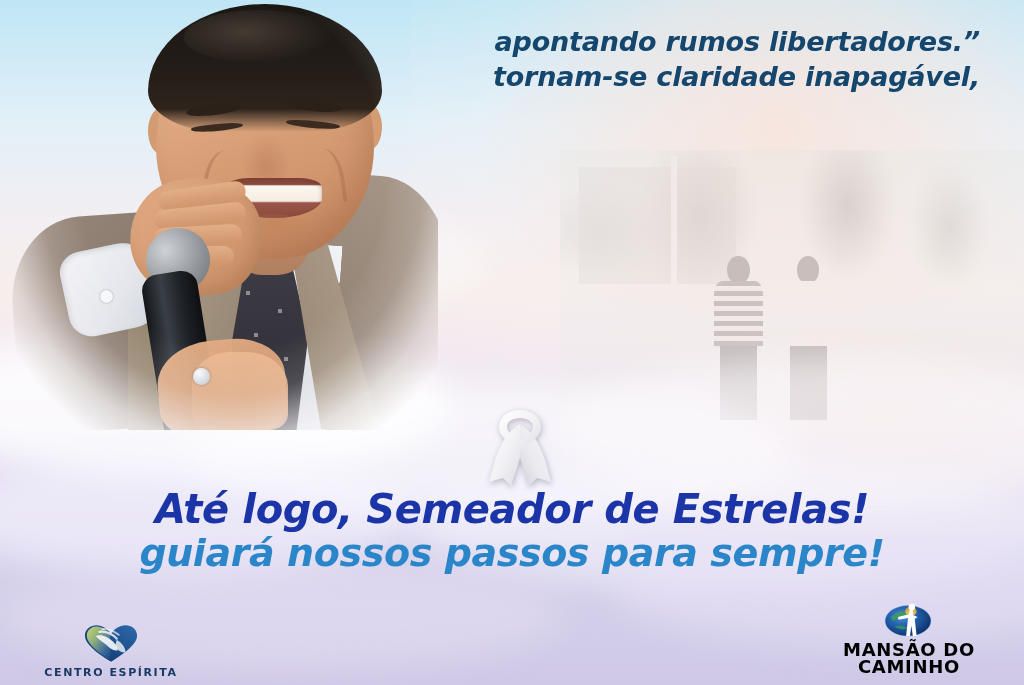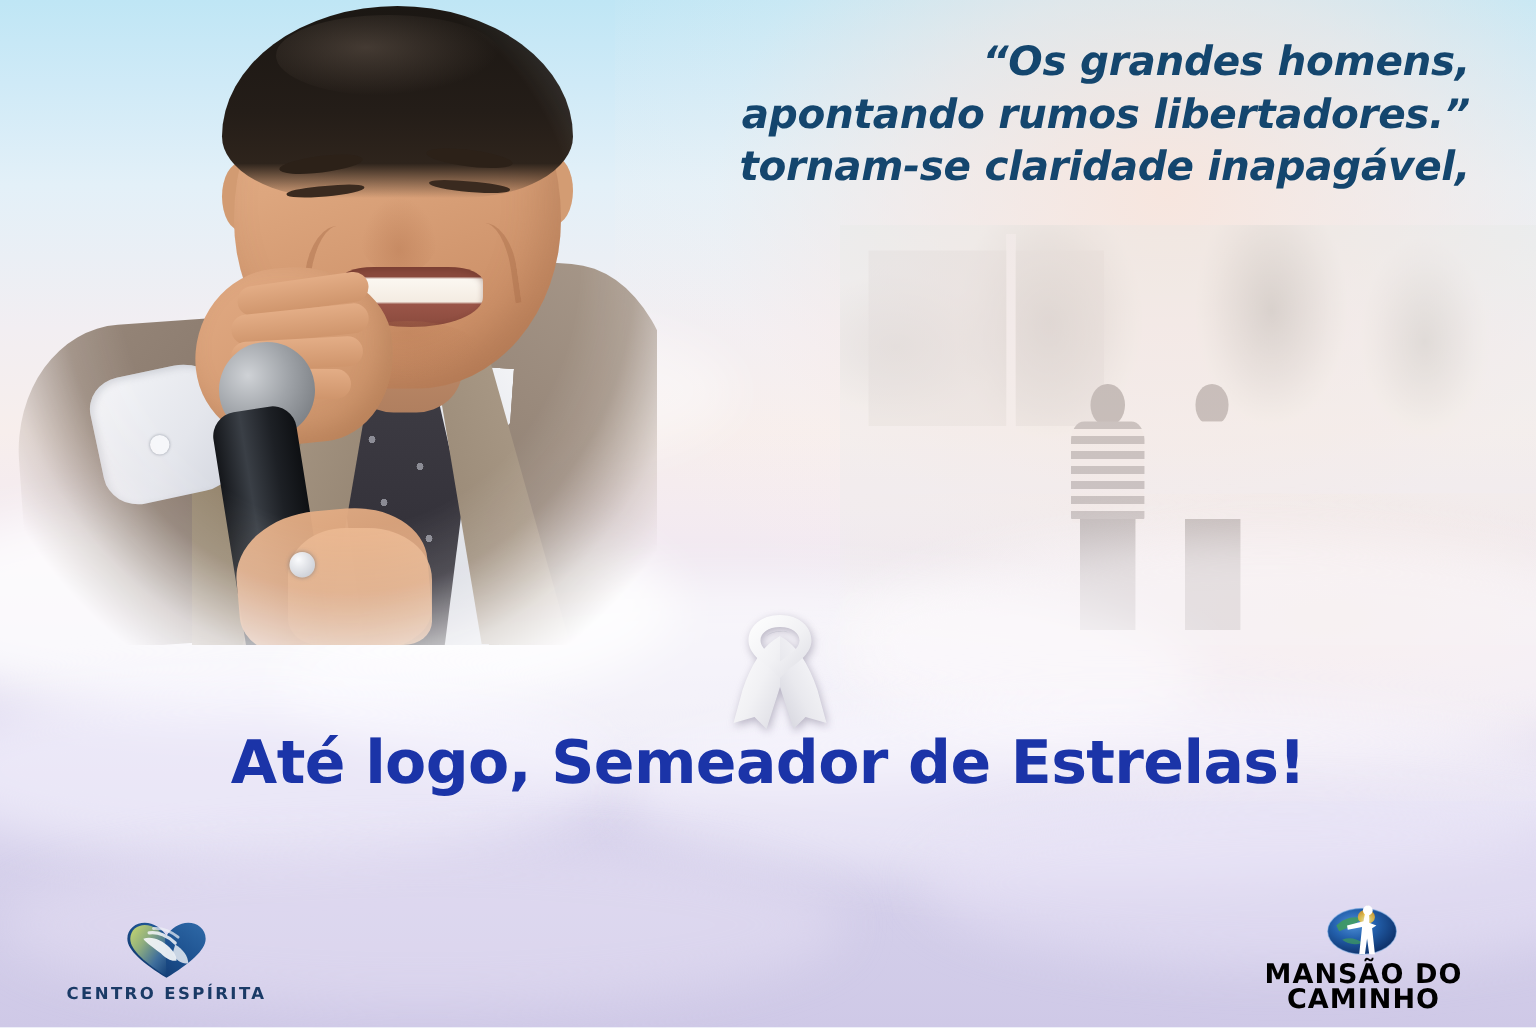--- a/index.html
+++ b/index.html
@@ -382,33 +382,34 @@
   
   .headline {
     position: absolute;
     left: 0;
     top: 487px;
     width: 1024px;
     text-align: center;
   }
   .hl-line {
     font-family: "DejaVu Sans", "Liberation Sans", sans-serif;
+    font-style: italic;
     font-weight: 700;
     letter-spacing: -0.4px;
     white-space: nowrap;
   }
   .hl-1 { font-size: 40px; line-height: 45px; color: #1b34a8; }
   .hl-2 { font-size: 38px; line-height: 43px; color: #1e53b4; }
   .hl-3 { font-size: 38px; line-height: 43px; color: #2a86c9; }
 
   
   .logo-left {
     position: absolute;
     left: 6px;
-    bottom: 16px;
+    bottom: 6px;
     width: 210px;
     text-align: center;
   }
   .logo-right {
     position: absolute;
     right: 10px;
     bottom: 10px;
     width: 210px;
     text-align: center;
   }
@@ -511,21 +512,20 @@
       <div class="pt-finger pt-f4"></div>
       <div class="pt-mic-head"></div>
       <div class="pt-mic-body"></div>
       <div class="pt-hand2"></div>
       <div class="pt-hand2b"></div>
       <div class="pt-ring"></div>
     </div>
   </div>
 
   <div class="quote">
-    <div class="quote-line">“Os grandes homens,</div>
     <div class="quote-line">apontando rumos libertadores.”</div>
     <div class="quote-line">tornam-se claridade inapagável,</div>
   </div>
 
   <div class="ribbon">
     <svg viewBox="0 0 66 78" width="66" height="78" aria-hidden="true">
       <defs>
         <linearGradient id="rbA" x1="0" y1="0" x2="1" y2="1">
           <stop offset="0%" stop-color="#ffffff"></stop>
           <stop offset="55%" stop-color="#f1f1f4"></stop>
@@ -540,20 +540,21 @@
       <path d="M33 16 C22 22 14 34 8 52 L2 74 L16 70 L24 78 L33 50 Z" fill="url(#rbA)"></path>
       <path d="M33 16 C44 22 52 34 58 52 L64 74 L50 70 L42 78 L33 50 Z" fill="url(#rbB)"></path>
       <path d="M33 2 C20 2 12 10 12 19 C12 27 20 33 27 38 L33 44 L39 38 C46 33 54 27 54 19 C54 10 46 2 33 2 Z
                M33 10 C41 10 46 14 46 19 C46 24 40 28 33 33 C26 28 20 24 20 19 C20 14 25 10 33 10 Z" fill="url(#rbA)"></path>
       <path d="M24 16 C28 13 34 12 40 14 C36 12 28 12 24 16 Z" fill="#b9b9c4" opacity="0.7"></path>
     </svg>
   </div>
 
   <div class="headline">
     <div class="hl-line hl-1">Até logo, Semeador de Estrelas!</div>
+    <div class="hl-line hl-3">guiará nossos passos para sempre!</div>
   </div>
 
   <div class="logo-left">
     <svg class="logo-mark" viewBox="0 0 60 40" width="58" height="39" aria-hidden="true">
       <defs>
         <linearGradient id="hlA" x1="0" y1="0" x2="1" y2="1">
           <stop offset="0%" stop-color="#c8d86e"></stop>
           <stop offset="35%" stop-color="#8fae7e"></stop>
           <stop offset="70%" stop-color="#3f6e9c"></stop>
           <stop offset="100%" stop-color="#123f78"></stop>

